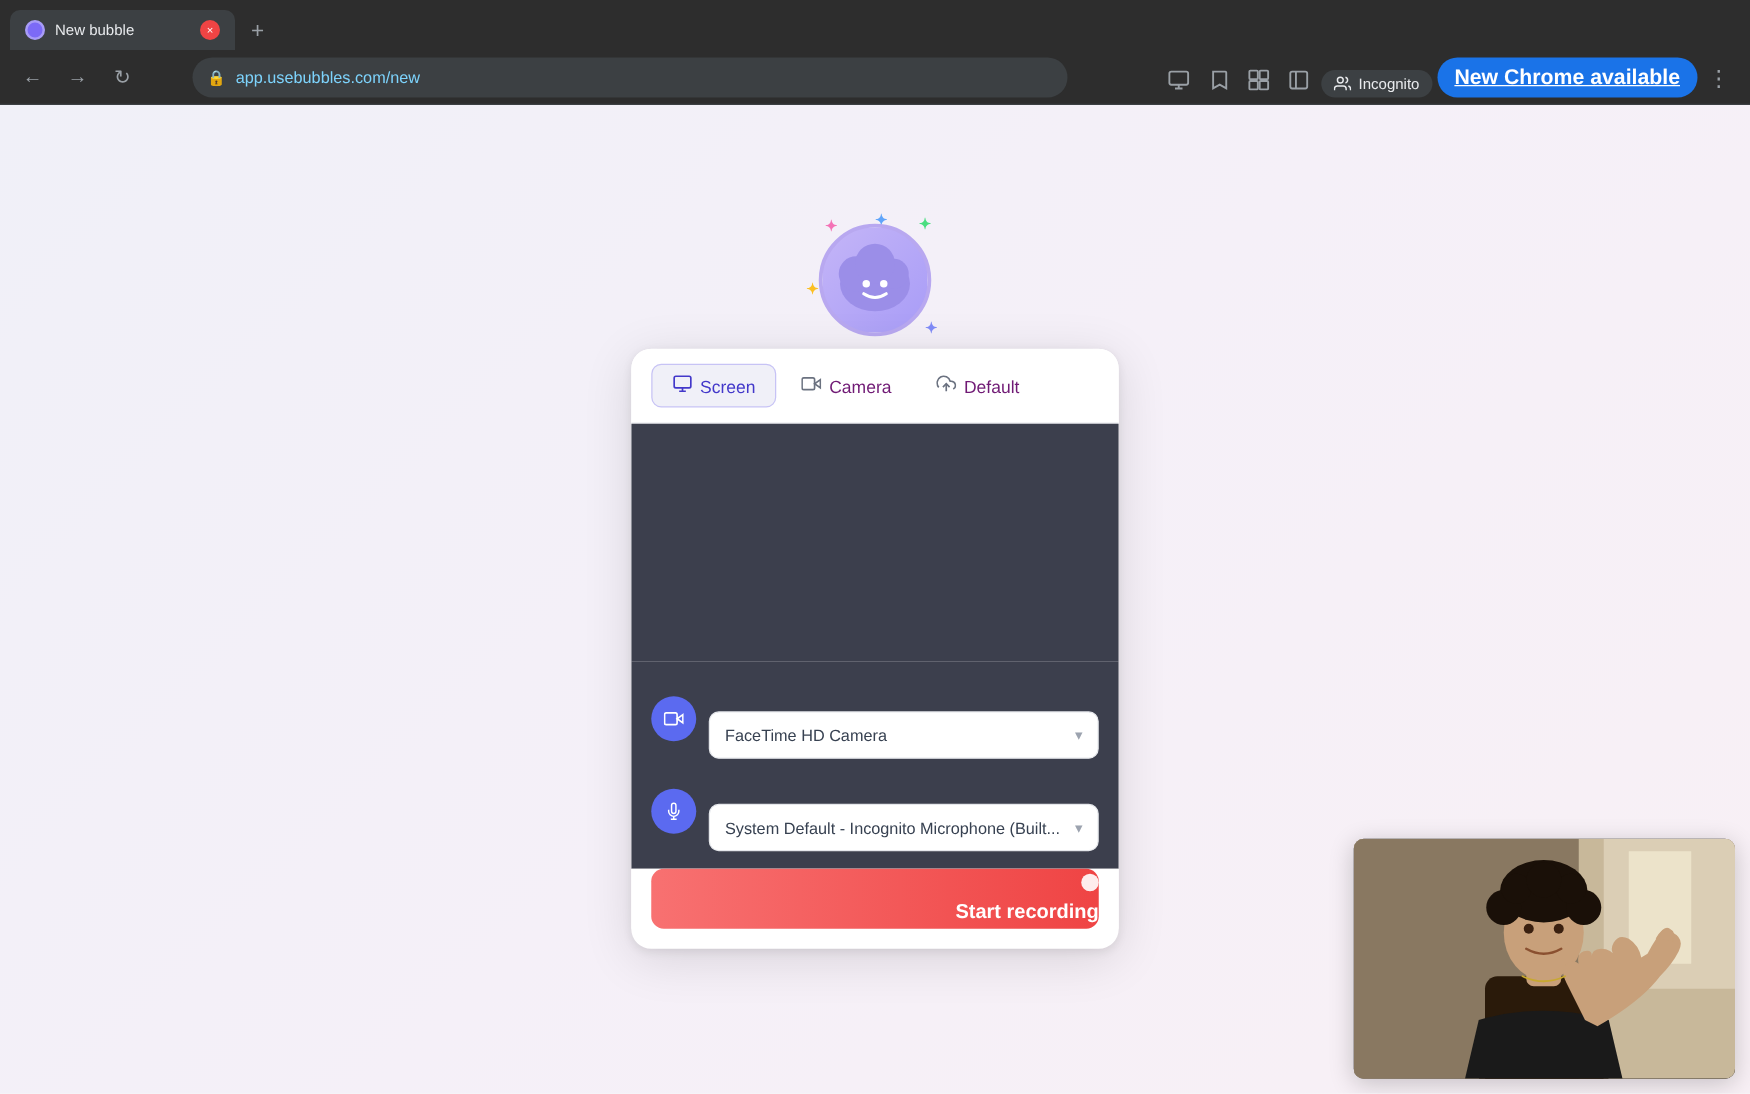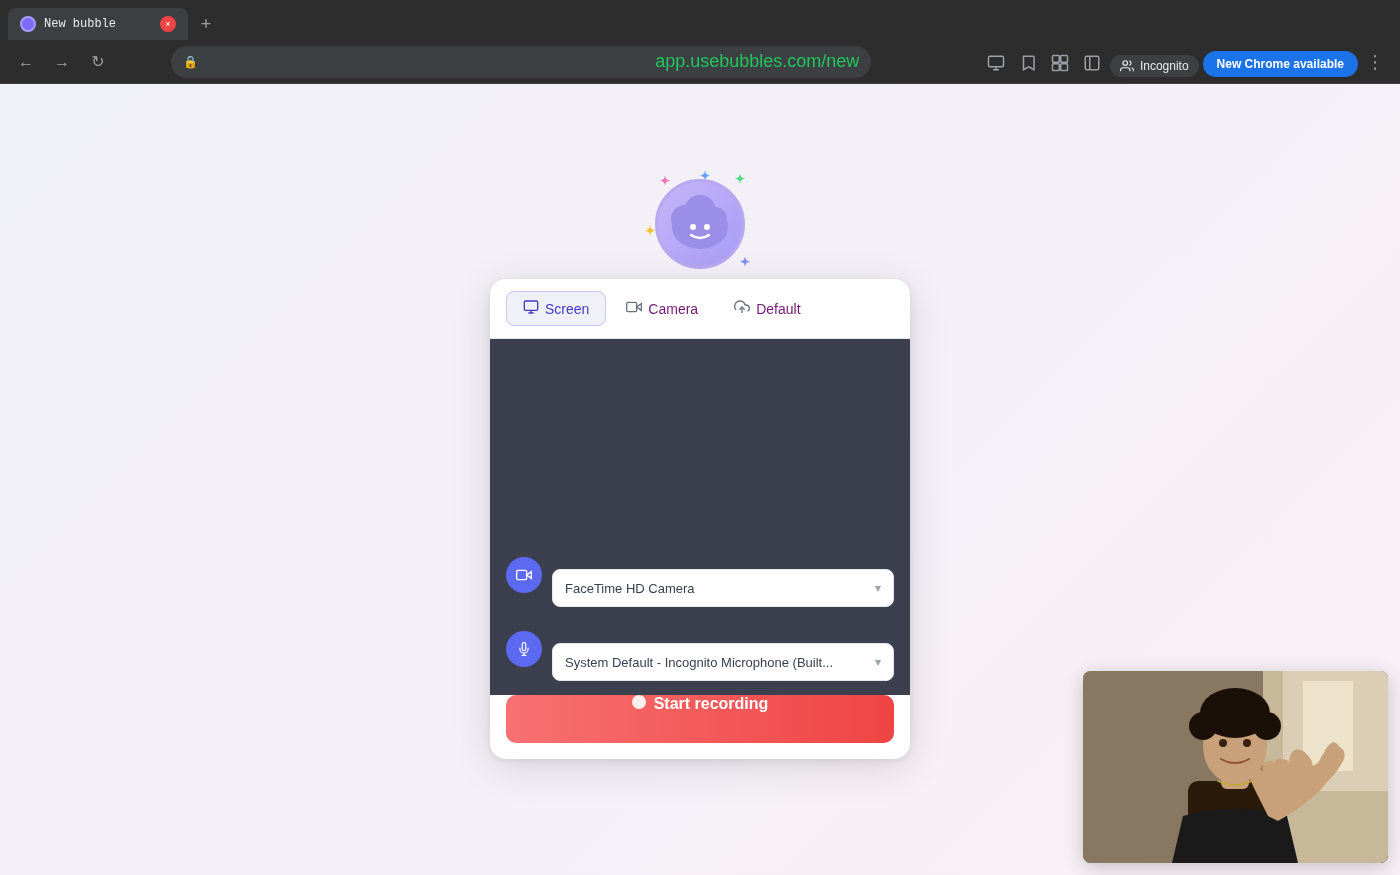--- a/index.html
+++ b/index.html
@@ -37,21 +37,20 @@
       flex-shrink: 0;
     }
 
     .tab-title {
       font-size: 12px;
       color: #e8eaed;
       flex: 1;
       white-space: nowrap;
       overflow: hidden;
       text-overflow: ellipsis;
-      font-family: Liberation Mono, monospace;
     }
 
     .tab-close {
       width: 16px;
       height: 16px;
       border-radius: 50%;
       background: #ef4444;
       display: flex;
       align-items: center;
       justify-content: center;
@@ -109,42 +108,42 @@
       max-width: 700px;
       margin: 0 auto;
     }
 
     .address-lock {
       color: #9aa0a6;
       font-size: 12px;
     }
 
     .address-text {
-      font-size: 18px;
-      color: #22c55e;
+      font-size: 13px;
+      color: #7dd3fc;
       flex: 1;
-      text-align: right;
     }
 
     .nav-right {
       display: flex;
       align-items: flex-end;
       gap: 4px;
       margin-left: auto;
     }
 
     .new-chrome-btn {
       background: #1a73e8;
       color: white;
       border-radius: 16px;
       padding: 6px 14px;
-      font-size: 12px;
+      font-size: 17px;
       font-weight: 600;
       cursor: pointer;
       white-space: nowrap;
+      text-decoration: underline;
     }
 
     .incognito-badge {
       display: flex;
       align-items: center;
       gap: 6px;
       color: #e8eaed;
       font-size: 12px;
       padding: 4px 10px;
       background: #3c4043;
@@ -203,21 +202,21 @@
     .sparkle-green { color: #4ade80; top: 8px; right: 15px; }
     .sparkle-yellow { color: #fbbf24; left: 5px; top: 50%; }
     .sparkle-purple { color: #818cf8; bottom: 15px; right: 10px; }
 
     
     .recording-panel {
       position: absolute;
       top: 55%;
       left: 50%;
       transform: translate(-50%, -50%);
-      width: 420px;
+      width: 390px;
       background: white;
       border-radius: 16px;
       box-shadow: 0 8px 40px rgba(0,0,0,0.12), 0 2px 8px rgba(0,0,0,0.08);
       overflow: hidden;
     }
 
     
     .panel-tabs {
       display: flex;
       align-items: center;
@@ -320,27 +319,28 @@
       margin-left: 8px;
     }
 
     
     .start-recording-btn {
       margin: 0 16px 16px 16px;
       background: linear-gradient(90deg, #f87171 0%, #ef4444 100%);
       border-radius: 10px;
       height: 48px;
       display: flex;
-      align-items: flex-start;
+      align-items: flex-end;
       justify-content: center;
       gap: 8px;
       cursor: pointer;
       color: white;
       font-size: 16px;
       font-weight: 600;
+      flex-direction: column;
     }
 
     .start-recording-btn .rec-dot {
       width: 14px;
       height: 14px;
       border-radius: 50%;
       background: white;
       opacity: 0.9;
     }
 

